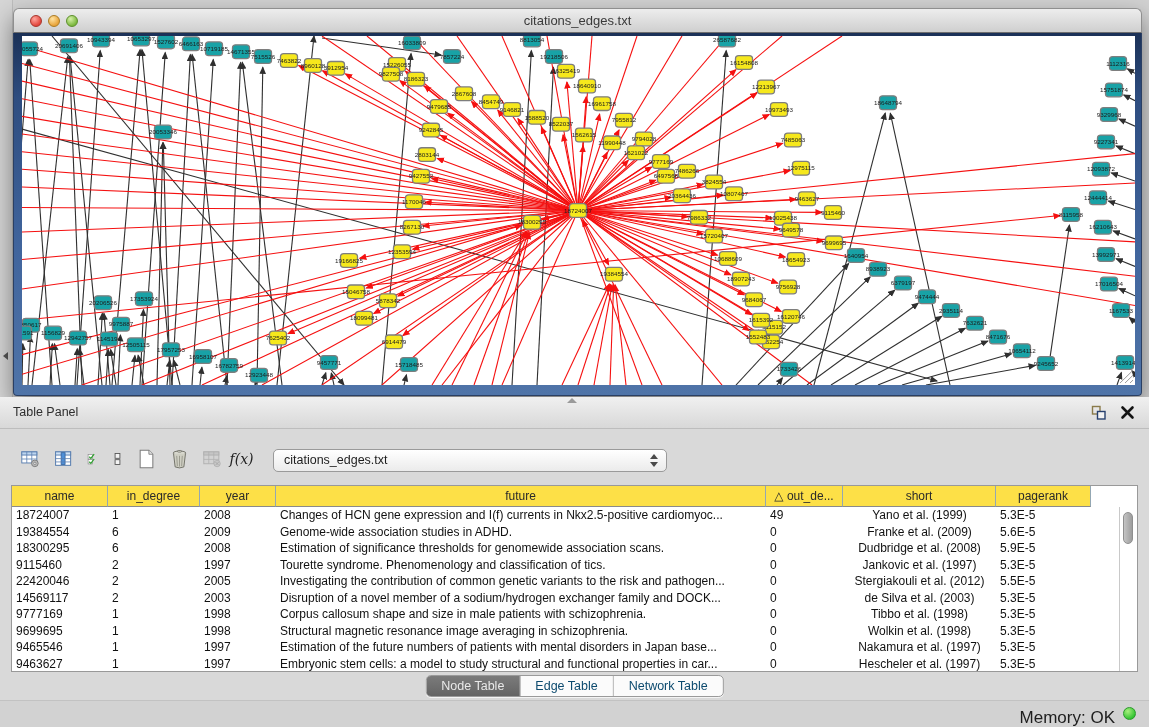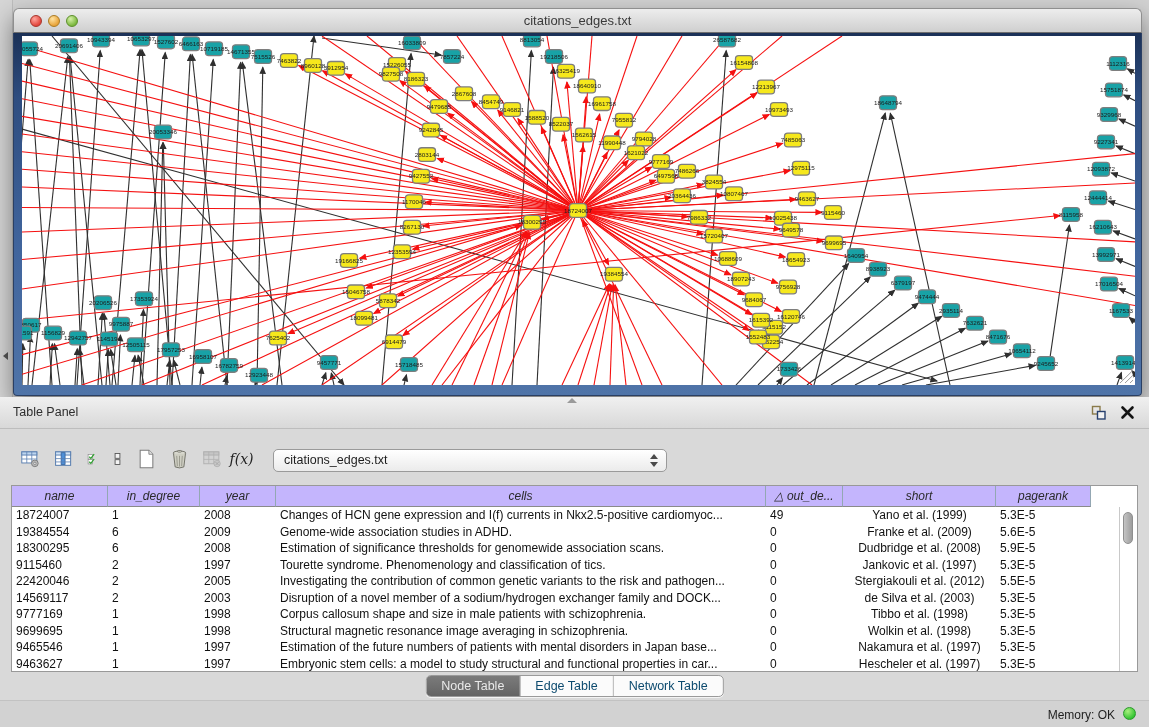--- a/index.html
+++ b/index.html
@@ -44,39 +44,39 @@
 
   .combo { position:absolute; left:273px; top:52px; width:394px; height:23px;
     background:linear-gradient(#ffffff,#ebebeb); border:1px solid #9a9a9a; border-radius:5px; cursor:pointer; }
   .combo-text { line-height:21px; padding-left:10px; font-size:12.5px; color:#1d1d1d; }
   .combo-stepper { position:absolute; right:8px; top:4px; }
   .combo-stepper .up { width:0;height:0;border-left:4px solid transparent;border-right:4px solid transparent;border-bottom:5px solid #4a4a4a; margin-bottom:3px;}
   .combo-stepper .down { width:0;height:0;border-left:4px solid transparent;border-right:4px solid transparent;border-top:5px solid #4a4a4a;}
 
   .table-box { position:absolute; left:11px; top:88px; width:1127px; height:187px; background:#ffffff; border:1px solid #999; }
   .thead { display:flex; height:21px; }
-  .th { background:#c4b5fd; border-right:1px solid #93a7b3; border-bottom:1px solid #8a8a8a;
-    font-size:12px; color:#2a2a2a; text-align:center; line-height:20px; overflow:hidden; white-space:nowrap;font-style:italic; }
+  .th { background:#fde047; border-right:1px solid #93a7b3; border-bottom:1px solid #8a8a8a;
+    font-size:12px; color:#2a2a2a; text-align:center; line-height:20px; overflow:hidden; white-space:nowrap; }
   .tbody { }
   .tr { display:flex; height:16.5px; }
   .td { font-size:12px; color:#111; line-height:16.5px; white-space:nowrap; overflow:hidden; padding-left:4px; }
   .c0{width:96px;} .c1{width:92px;} .c2{width:76px;} .c3{width:490px;} .c4{width:77px;} .c5{width:153px; text-align:center; padding-left:0;} .c6{width:95px;}
   .vsb-sep { position:absolute; right:17px; top:21px; bottom:0; width:1px; background:#c9c9c9; }
   .vsb-thumb { position:absolute; right:4px; top:26px; width:10px; height:32px; border-radius:5px;
     background:linear-gradient(90deg,#c4c4c4,#9d9d9d); border:1px solid #8f8f8f; }
 
   .tp-tabs { position:absolute; left:50%; transform:translateX(-50%); top:278px; display:flex;
     border:1px solid #9a9a9a; border-radius:5px; overflow:hidden; background:#fbfbfb; box-shadow:0 1px 0 rgba(255,255,255,.7); }
   .tab { padding:3px 15px; font-size:12.5px; color:#0c4a6e; border-right:1px solid #b5b5b5; cursor:pointer; }
   .tab:last-child { border-right:none; }
   .tab.selected { background:linear-gradient(#7b7b7b,#646464); color:#e9e9e9; }
 
   
   #status-bar { position:absolute; left:0; top:700px; width:1149px; height:27px; background:#d2d2d2; border-top:1px solid #c2c2c2; }
-  .mem-label { position:absolute; right:34px; top:7px; font-size:12px; color:#1e1e1e; }
+  .mem-label { position:absolute; right:34px; top:7px; font-size:17px; color:#1e1e1e; }
   .mem-dot { position:absolute; right:13px; top:6px; width:13px; height:13px; border-radius:50%;
     background:radial-gradient(circle at 35% 30%, #a8f07e, #2fc22f 75%); border:1px solid #2a9a2a; }
 </style>
 </head>
 <body>
 
 <div id="screen">
 
   <div id="left-strip">
     <span class="strip-arrow"></span>
@@ -858,21 +858,21 @@
         <div class="up"></div>
           <div class="down"></div>
       </div>
     </div>
 
     <div class="table-box">
       <div class="thead" id="thead">
           <div class="th c0">name</div>
           <div class="th c1">in_degree</div>
           <div class="th c2">year</div>
-          <div class="th c3">cells</div>
+          <div class="th c3">future</div>
           <div class="th c4">△ out_de...</div>
           <div class="th c5">short</div>
           <div class="th c6">pagerank</div>
         </div>
       <div class="tbody" id="tbody">
           <div class="tr">
             <div class="td c0">18724007</div>
             <div class="td c1">1</div>
             <div class="td c2">2008</div>
             <div class="td c3">Changes of HCN gene expression and I(f) currents in Nkx2.5-positive cardiomyoc...</div>

